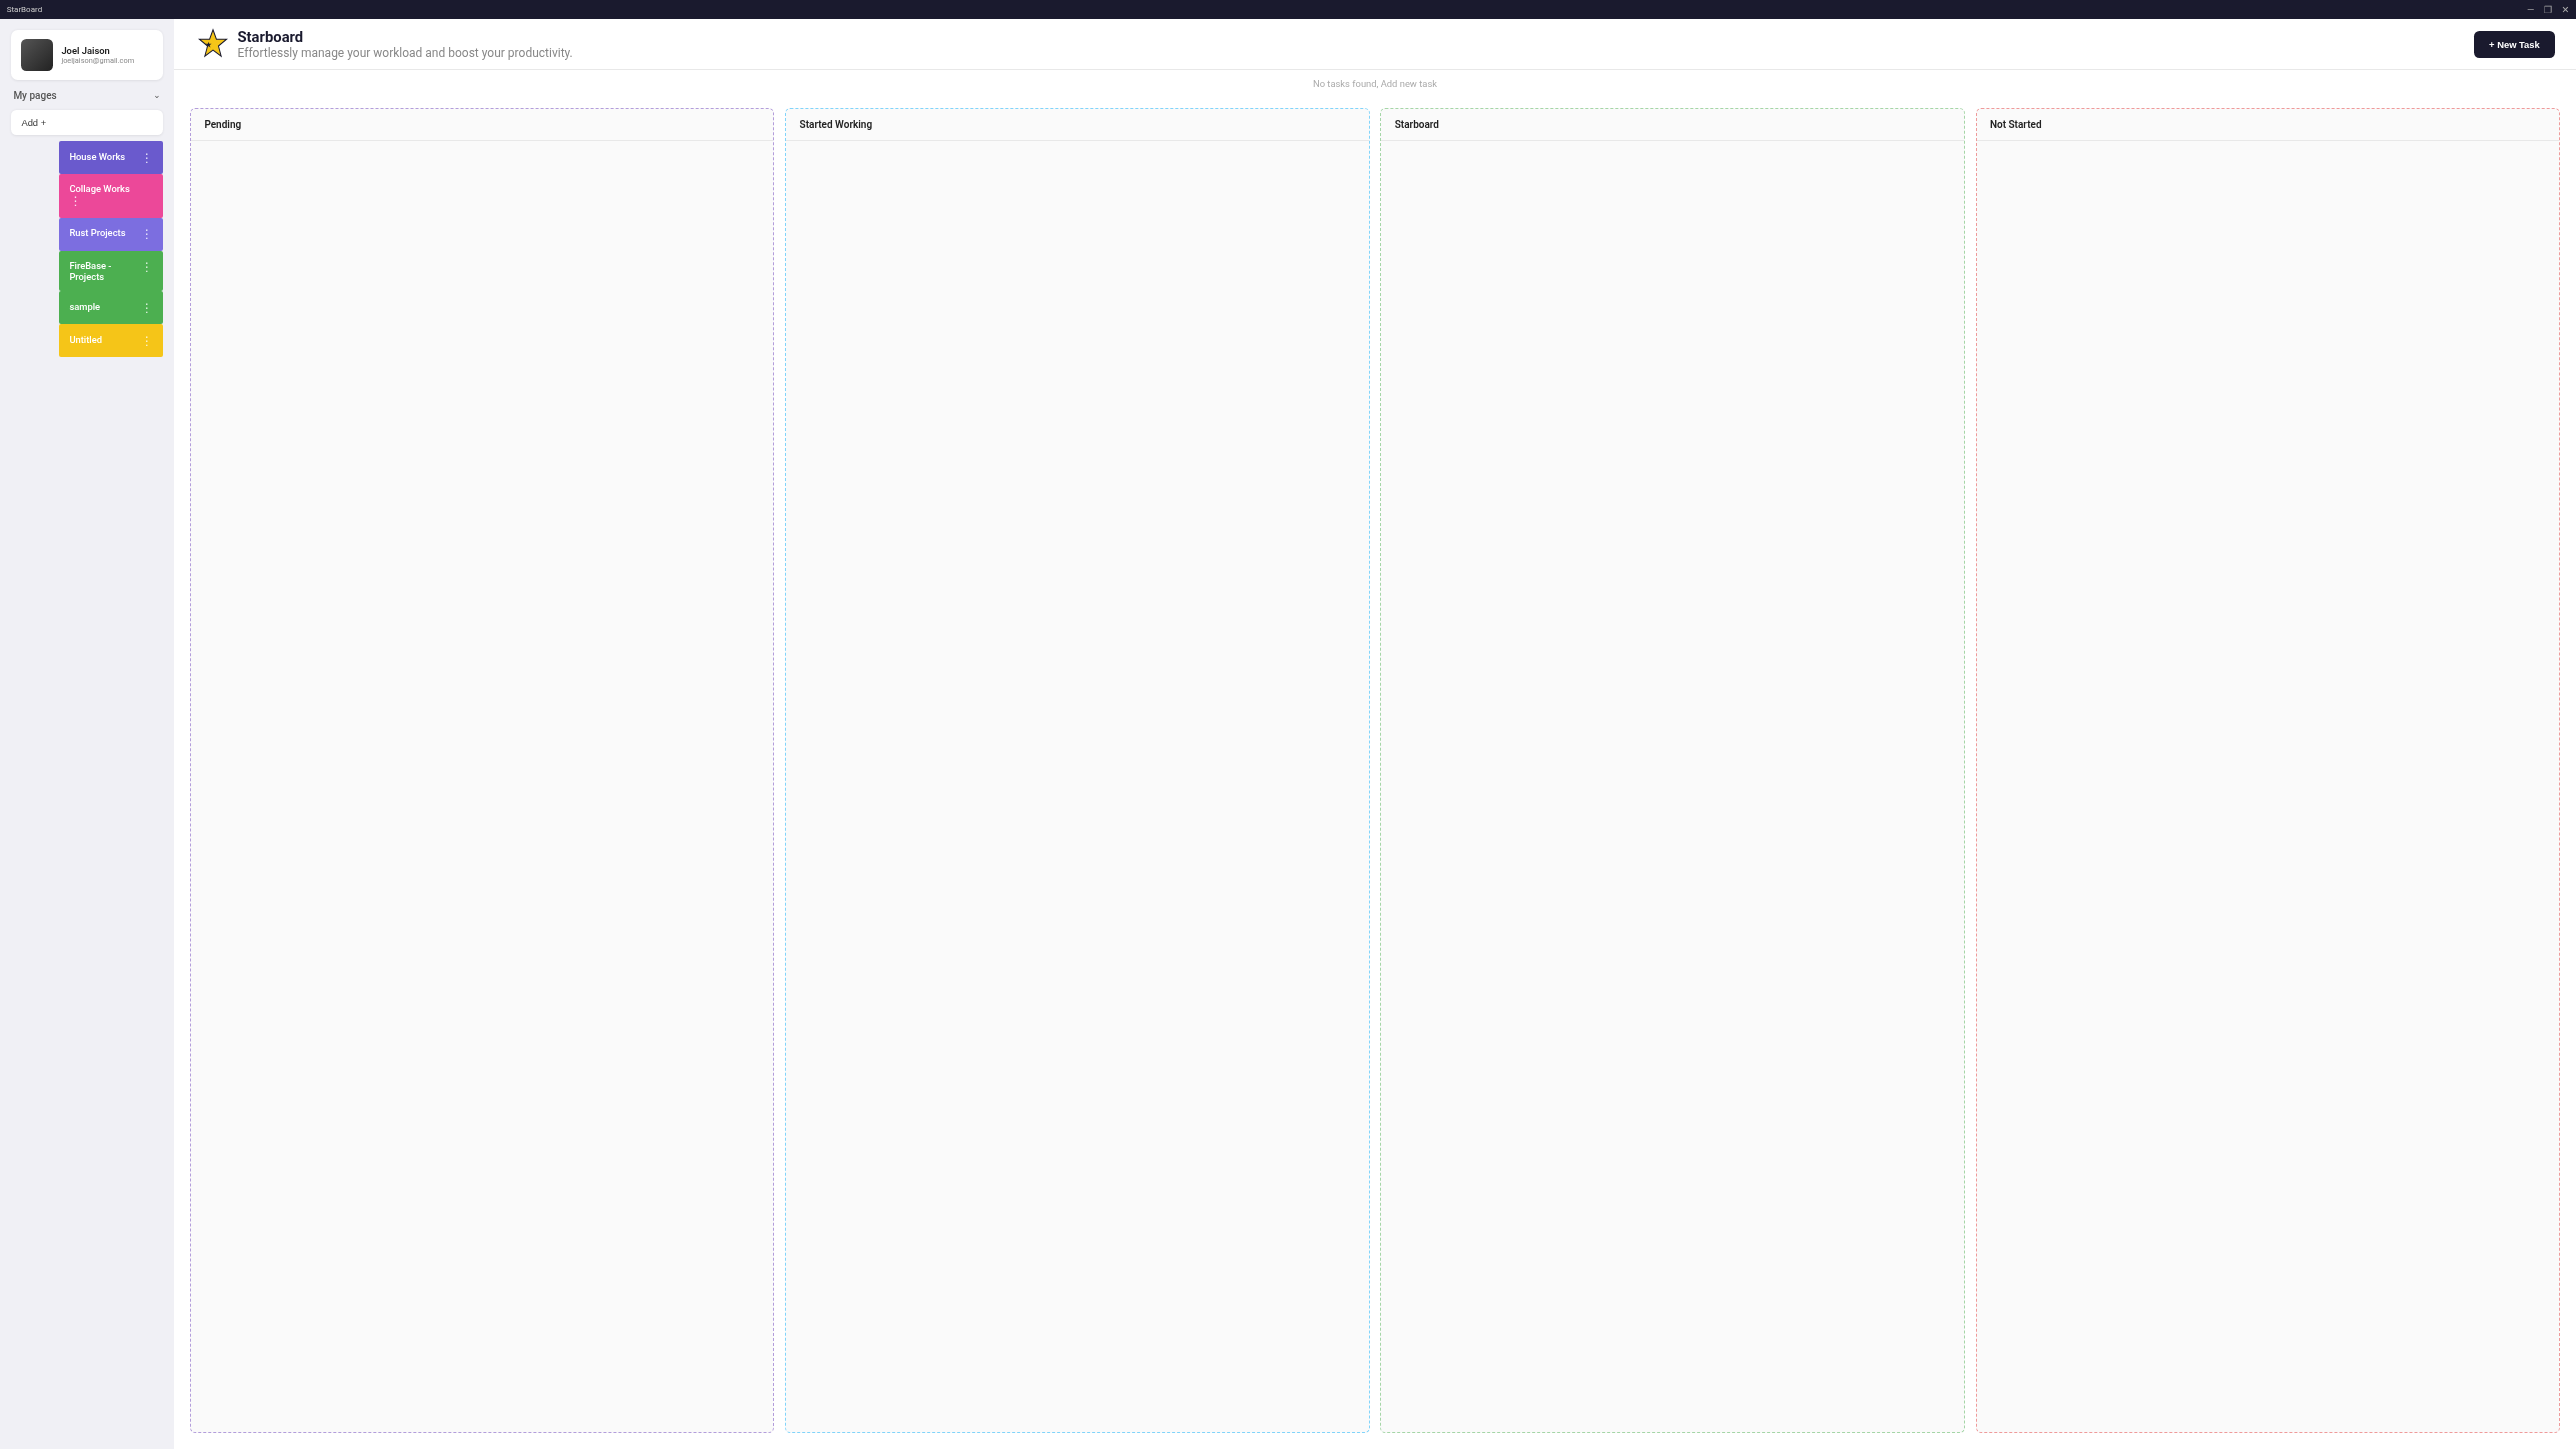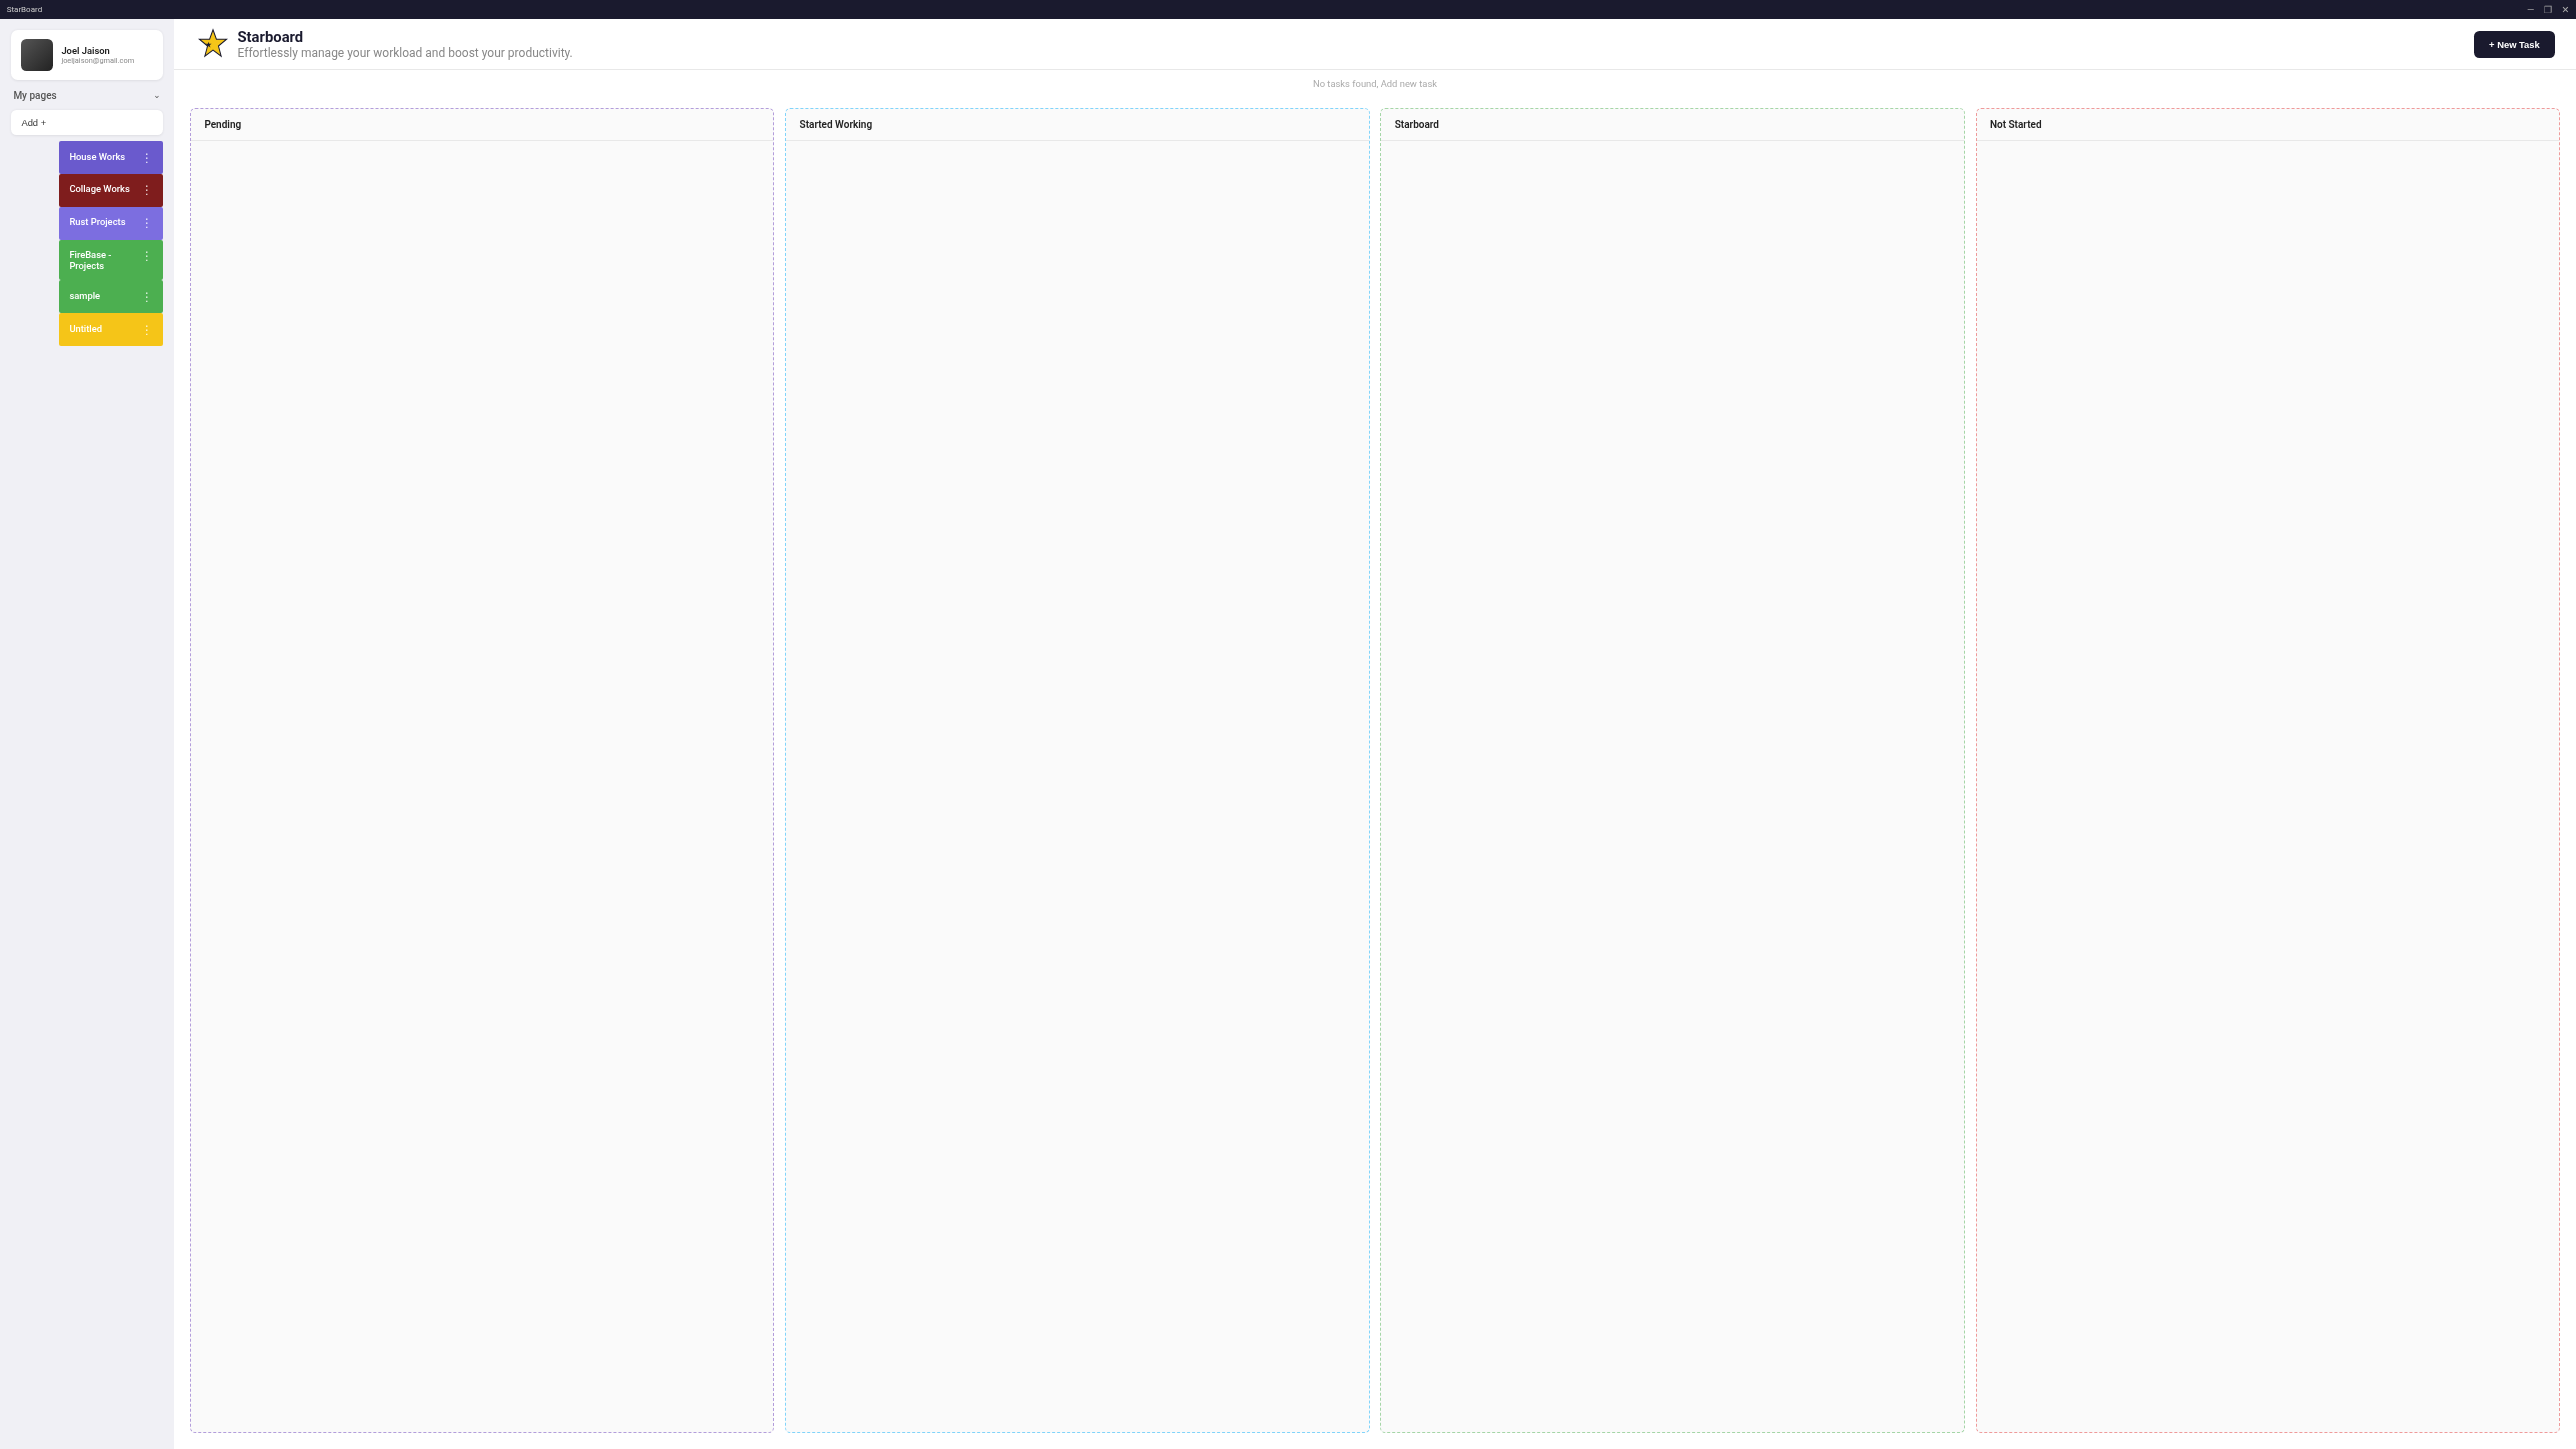--- a/index.html
+++ b/index.html
@@ -264,21 +264,21 @@
       <span class="my-pages-chevron">⌄</span>
     </div>
 
     <button class="add-btn">Add +</button>
 
     <div id="page-list">
         <div class="page-item" style="background-color: rgb(106, 90, 205);">
     <span>House Works</span>
     <span style="font-size:12px;color:rgba(255,255,255,0.85);cursor:pointer;">⋮</span>
   </div>
-        <div class="page-item" style="background-color: #7f1d1d;">
+        <div class="page-item" style="background-color: #ec4899; flex-direction: column;">
     <span>Collage Works</span>
     <span style="font-size:12px;color:rgba(255,255,255,0.85);cursor:pointer;">⋮</span>
   </div>
         <div class="page-item" style="background-color: rgb(124, 110, 224);">
     <span>Rust Projects</span>
     <span style="font-size:12px;color:rgba(255,255,255,0.85);cursor:pointer;">⋮</span>
   </div>
         <div class="page-item" style="background-color: rgb(76, 175, 80);">
     <span>FireBase - Projects</span>
     <span style="font-size:12px;color:rgba(255,255,255,0.85);cursor:pointer;">⋮</span>

